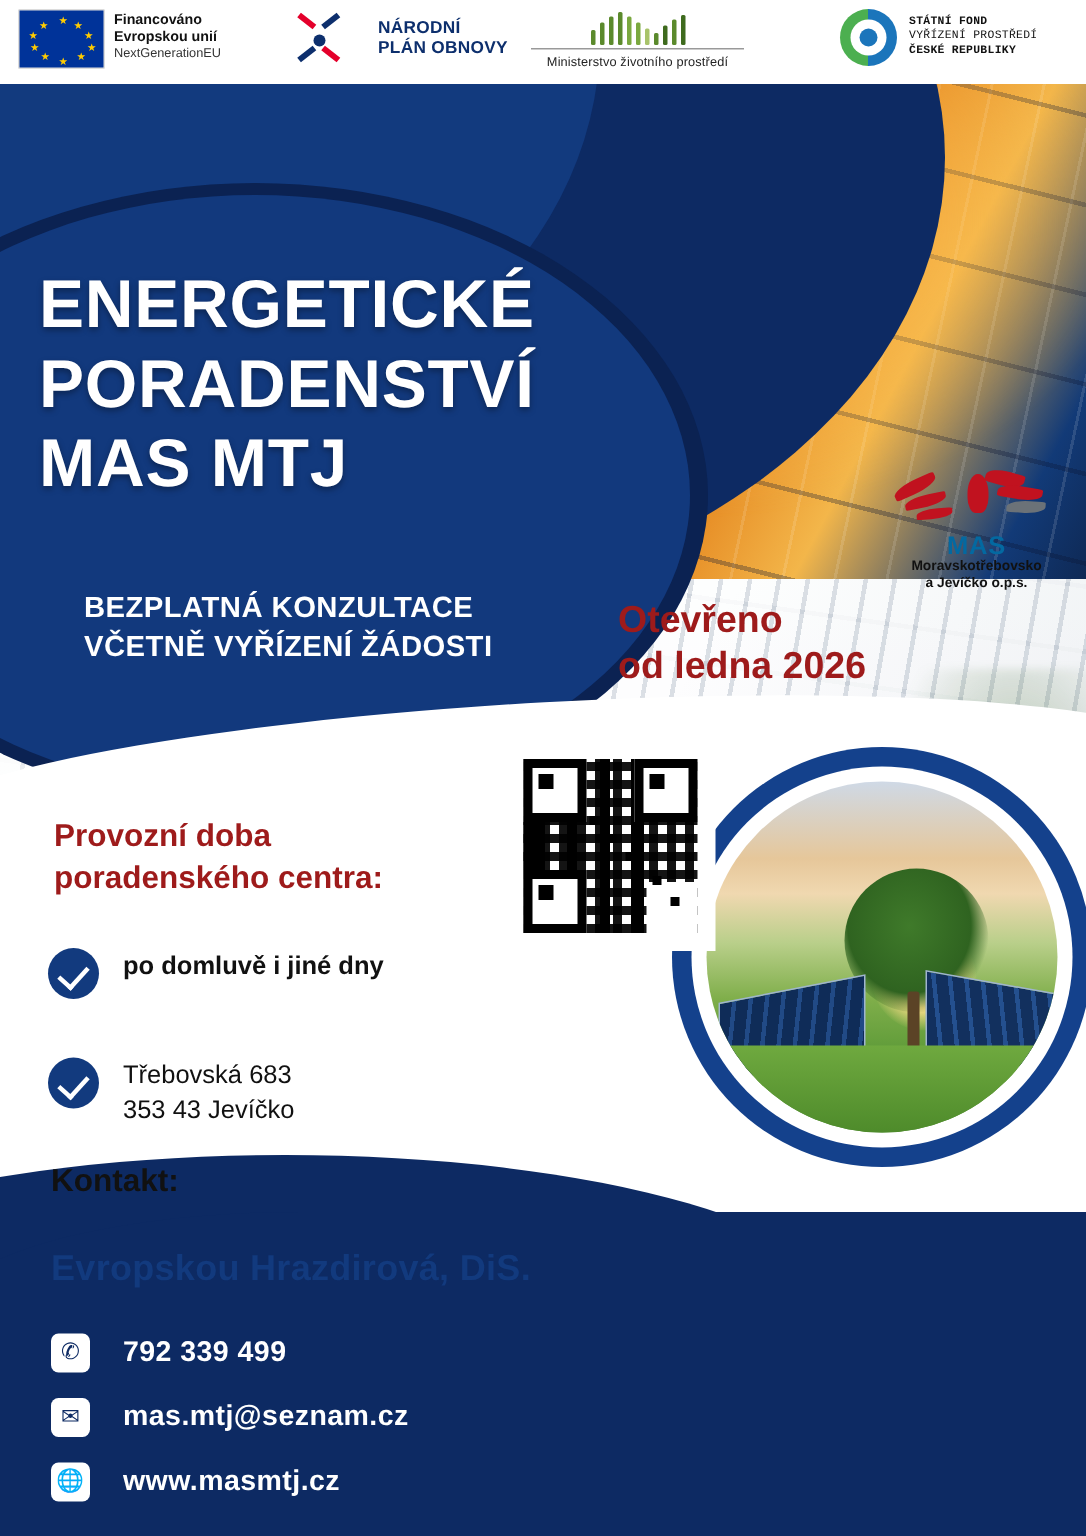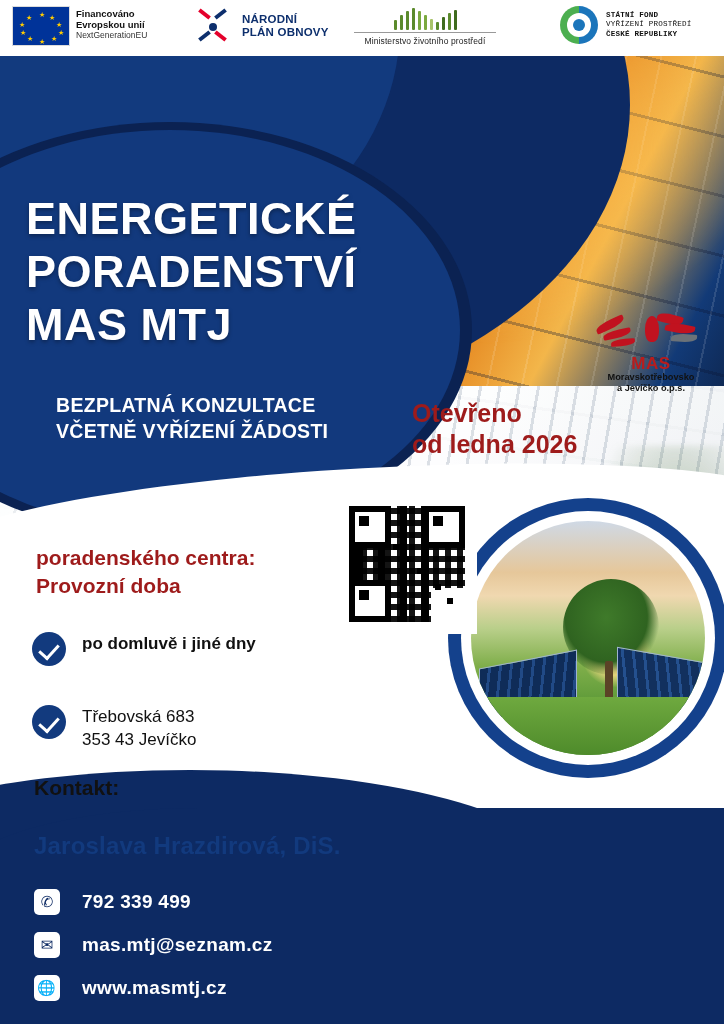--- a/index.html
+++ b/index.html
@@ -25,21 +25,21 @@
   .eu-flag{
     width:56px;height:38px;background:#003399;border:1px solid #dcdcdc;
     position:relative;border-radius:1px;
   }
   .eu-star{
     position:absolute;color:#FFCC00;font-size:7px;line-height:7px;
   }
   .logo-eu-text{font-size:9.5px;line-height:11px;color:#111;font-weight:bold;padding-top:2px;}
   .logo-eu-text .sub{font-weight:normal;font-size:8.5px;color:#333;}
 
-  .logo-npo{position:absolute;left:196px;top:10px;display:flex;align-items:center;gap:12px;}
+  .logo-npo{position:absolute;left:196px;top:10px;display:flex;align-items:center;gap:22px;}
   .npo-mark{width:34px;height:32px;position:relative;}
   .npo-mark span{position:absolute;display:block;}
   .npo-text{font-size:11.5px;line-height:13px;font-weight:bold;color:#0d2f6d;letter-spacing:.2px;}
   .npo-text .l2{color:#0d2f6d;}
 
   .logo-mzp{position:absolute;left:340px;top:8px;width:170px;text-align:center;}
   .mzp-bars{display:flex;justify-content:center;align-items:flex-end;gap:3px;height:22px;}
   .mzp-bars i{display:block;width:3px;background:#5b8a2c;border-radius:1px;}
   .mzp-cap{font-size:8.5px;color:#222;margin-top:3px;letter-spacing:.1px;}
   .mzp-rule{height:1px;background:#999;margin:2px 14px 0 14px;}
@@ -220,32 +220,31 @@
     position:absolute;left:586px;top:310px;width:130px;height:92px;z-index:20;
     text-align:center;
   }
   .mas-wing{
     position:relative;width:120px;height:44px;margin:0 auto;
   }
   .mas-wing .w{
     position:absolute;background:#c1121f;border-radius:60% 10% 60% 10%;
   }
   .mas-name{
-    font-size:17px;font-weight:bold;color:#b91c1c;line-height:17px;margin-top:1px;
+    font-size:17px;font-weight:bold;color:#0369a1;line-height:17px;margin-top:1px;
     letter-spacing:.5px;
   }
   .mas-sub{font-size:9.2px;line-height:11px;color:#111;font-weight:600;}
 
   
   .headline{
     position:absolute;left:26px;top:176px;width:420px;z-index:22;
     color:#ffffff;font-weight:bold;
     font-size:45px;line-height:53px;letter-spacing:.5px;
     text-shadow:0 2px 4px rgba(0,0,0,.35);
-    margin-top:16px;
   }
   .sub-head{
     position:absolute;left:56px;top:392px;width:400px;z-index:22;
     color:#ffffff;font-weight:bold;font-size:19.5px;line-height:26px;
     letter-spacing:.3px;
   }
   .open-note{
     position:absolute;left:412px;top:398px;width:280px;z-index:22;
     color:#9e1b1b;font-weight:bold;font-size:25px;line-height:31px;
   }
@@ -452,41 +451,41 @@
       <span class="quiet-r"></span>
       <span class="blk" style="left:44px;top:38px;width:6px;height:6px;"></span>
       <span class="blk" style="left:56px;top:50px;width:6px;height:6px;"></span>
       <span class="blk" style="left:68px;top:62px;width:6px;height:6px;"></span>
       <span class="blk" style="left:86px;top:78px;width:6px;height:6px;"></span>
       <span class="blk" style="left:98px;top:92px;width:6px;height:6px;"></span>
     </div>
   </div>
 
   <div class="hours-title">
+    <div>Provozní doba</div>
     <div>poradenského centra:</div>
-    <div>Provozní doba</div>
   </div>
 
   <div class="li li-1">
     <div class="check"></div>
     <div class="li-text">
       <div>po domluvě i jiné dny</div>
     </div>
   </div>
 
   <div class="li li-2">
     <div class="check"></div>
     <div class="li-text">
       <div>Třebovská 683</div>
       <div>353 43 Jevíčko</div>
     </div>
   </div>
 
   <div class="kontakt">Kontakt:</div>
-  <div class="person">Jaroslava Hrazdirová, DiS.</div>
+  <div class="person">Evropskou Hrazdirová, DiS.</div>
 
   <div class="blue-bottom-arc"></div>
   <div class="blue-bottom"></div>
 
   <div class="ring-outer"></div>
   <div class="ring-blue"></div>
   <div class="ring-white"></div>
   <div class="photo-circle">
     <span class="pc-sun"></span>
     <span class="pc-tree"></span>

